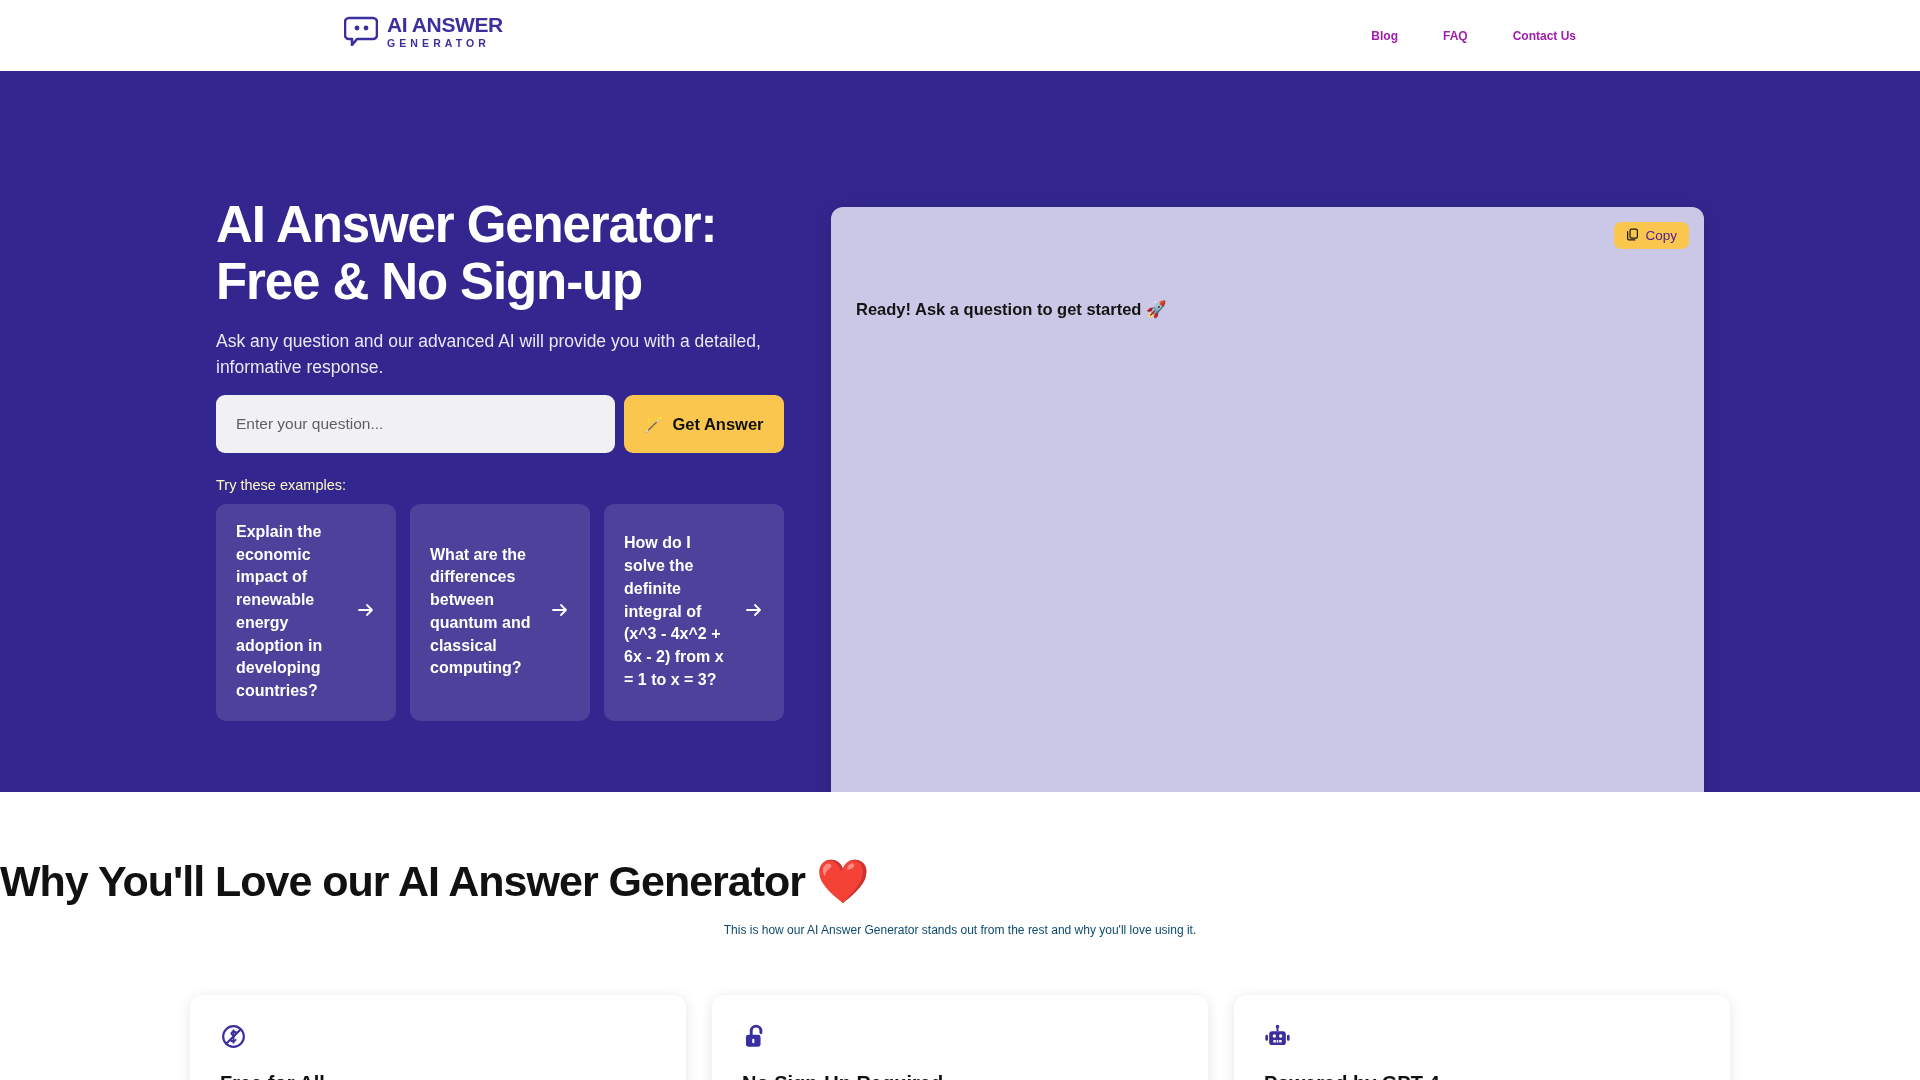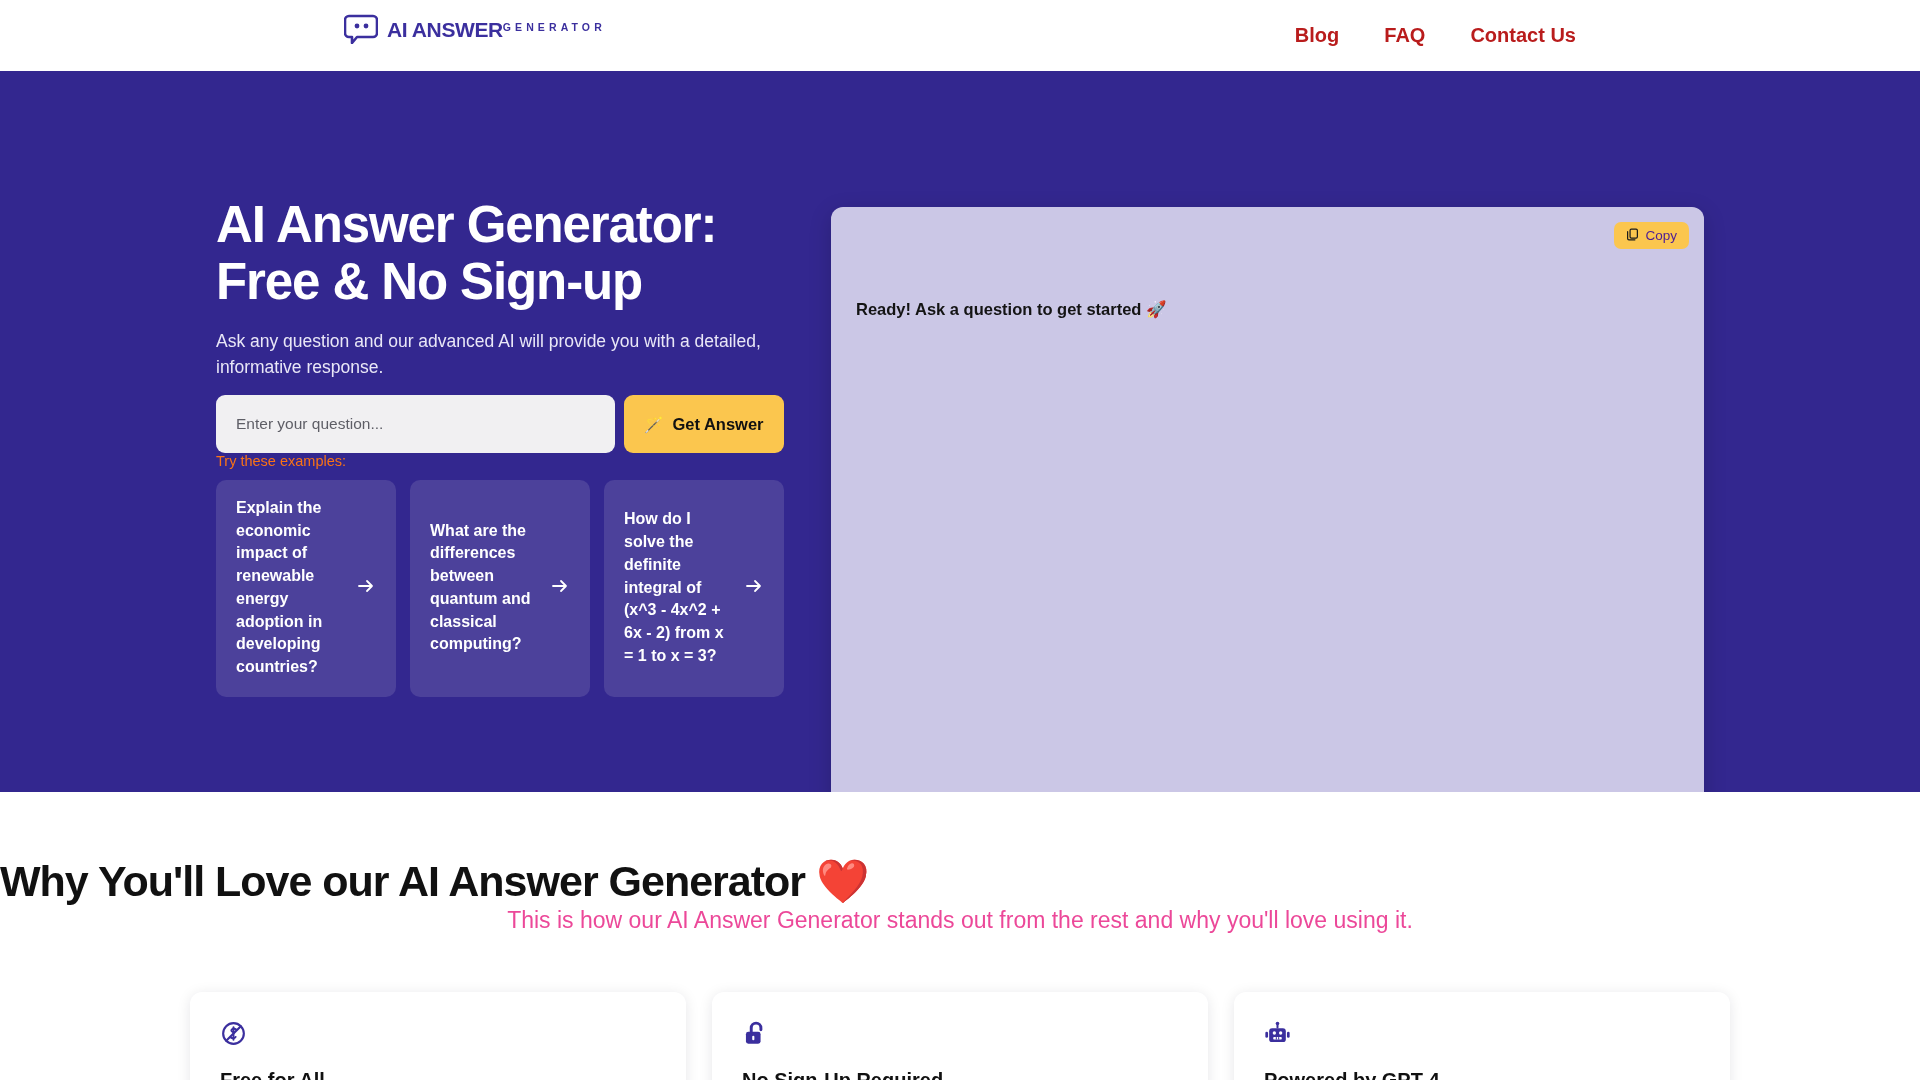--- a/index.html
+++ b/index.html
@@ -22,21 +22,21 @@
   }
   .logo {
     position: absolute;
     left: 344px;
     top: 14px;
     display: flex;
     align-items: center;
     gap: 9px;
   }
   .logo-mark { width: 34px; height: 30px; display: block; }
-  .logo-text { display: flex; line-height: 1; }
+  .logo-text { display: flex; flex-direction: column; line-height: 1; }
   .logo-title {
     font-size: 21px;
     font-weight: 800;
     letter-spacing: -0.4px;
     color: #3b2f9e;
   }
   .logo-sub {
     font-size: 10.5px;
     font-weight: 700;
     letter-spacing: 4.1px;
@@ -46,23 +46,23 @@
   .main-nav {
     position: absolute;
     right: 344px;
     top: 0;
     height: 71px;
     display: flex;
     align-items: center;
     gap: 45px;
   }
   .nav-link {
-    font-size: 20px;
+    font-size: 12px;
     font-weight: 600;
-    color: #b91c1c;
+    color: #a21caf;
     text-decoration: none;
     cursor: pointer;
     white-space: nowrap;
   }
 
   
   .hero {
     background: #33278f;
     height: 721px;
     position: relative;
@@ -126,22 +126,23 @@
     font-family: "Liberation Sans", sans-serif;
     cursor: pointer;
     display: flex;
     align-items: center;
     justify-content: center;
     gap: 8px;
   }
   .wand-emoji { font-size: 16px; }
 
   .examples-label {
+    margin-top: 24px;
     font-size: 14.5px;
-    color: #f97316;
+    color: #fef9c3;
   }
   .example-list {
     margin-top: 11px;
     display: flex;
     gap: 14px;
     width: 568px;
   }
   .example-card {
     background: #4c419b;
     border-radius: 10px;
@@ -209,24 +210,24 @@
     position: relative;
   }
   .features-title {
     text-align: left;
     font-size: 43px;
     font-weight: 800;
     color: #111111;
     letter-spacing: -1px;
   }
   .features-sub {
-    margin-top: 1px;
+    margin-top: 17px;
     text-align: center;
-    font-size: 23px;
-    color: #ec4899;
+    font-size: 12px;
+    color: #0c4a6e;
   }
   .feature-grid {
     margin-top: 58px;
     display: flex;
     justify-content: center;
     gap: 0;
   }
   .feature-card {
     width: 496px;
     padding: 28px 30px 30px 30px;

